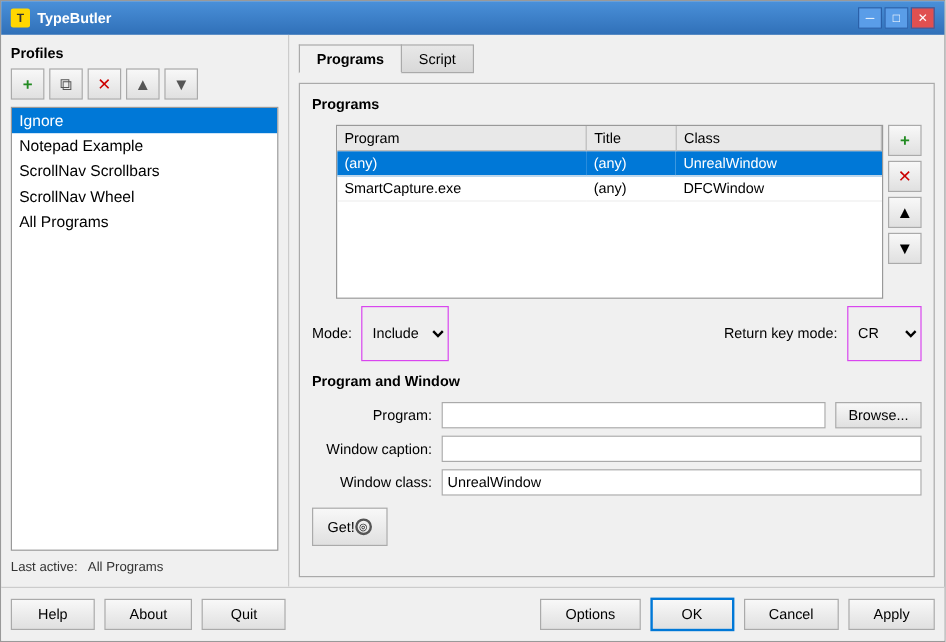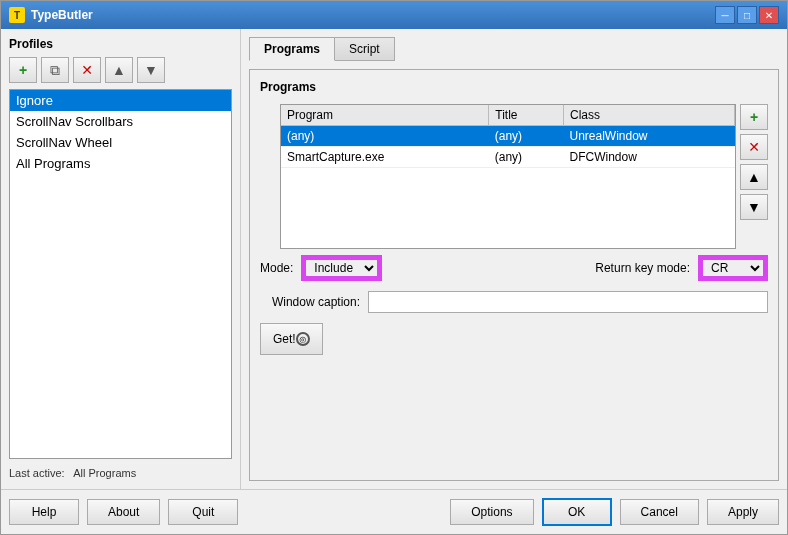--- a/index.html
+++ b/index.html
@@ -226,22 +226,22 @@
       font-size: 14px;
     }
     .mode-row {
       display: flex;
       align-items: center;
       gap: 8px;
       font-size: 12px;
     }
     .mode-row select {
       font-size: 12px;
-      padding: 0 4px;
-      border: 5px solid #d946ef;
+      padding: 14px 4px;
+      border: 1px solid #d946ef;
     }
     .mode-row .return-key-section {
       margin-left: auto;
       display: flex;
       align-items: center;
       gap: 8px;
     }
     .program-window-section {
       display: flex;
       flex-direction: column;
@@ -360,20 +360,21 @@
         </button>
         <button class="toolbar-btn">
           <span class="icon-up">▲</span>
         </button>
         <button class="toolbar-btn">
           <span class="icon-down">▼</span>
         </button>
       </div>
       <div class="profiles-list">
         <div class="profile-item selected">Ignore</div>
+        <div class="profile-item">Notepad Example</div>
         <div class="profile-item">ScrollNav Scrollbars</div>
         <div class="profile-item">ScrollNav Wheel</div>
         <div class="profile-item">All Programs</div>
       </div>
       <div class="last-active">
         <span>Last active:</span>
         &nbsp;
         <span>All Programs</span>
       </div>
     </div>
@@ -429,23 +430,33 @@
               <select>
                 <option>CR</option>
                 <option>LF</option>
                 <option>CRLF</option>
               </select>
             </div>
           </div>
         </div>
 
         <div class="program-window-section">
+          <div class="section-title">Program and Window</div>
+          <div class="form-row">
+            <span class="form-label">Program:</span>
+            <input type="text" class="form-input" value="" style="">
+            <button class="browse-btn">Browse...</button>
+          </div>
           <div class="form-row">
             <span class="form-label">Window caption:</span>
             <input type="text" class="form-input" value="" style="">
+          </div>
+          <div class="form-row">
+            <span class="form-label">Window class:</span>
+            <input type="text" class="form-input" value="UnrealWindow" style="">
           </div>
           <div class="get-row">
             <button class="get-btn">
               <span>Get!</span>
               <span class="target-icon">◎</span>
             </button>
           </div>
         </div>
       </div>
     </div>

